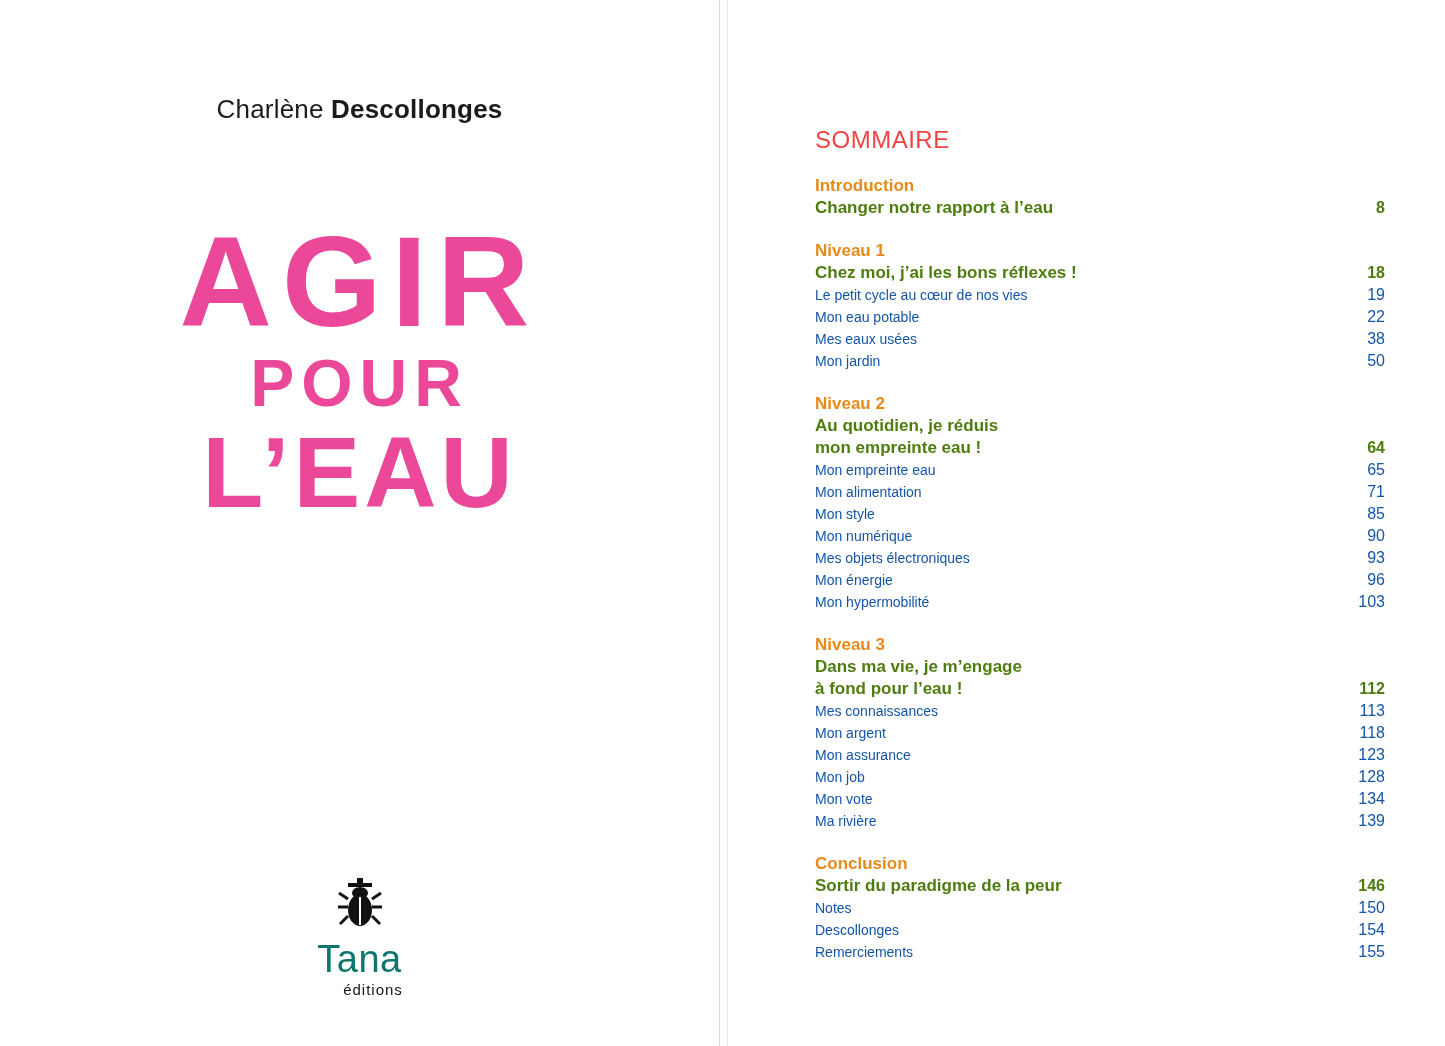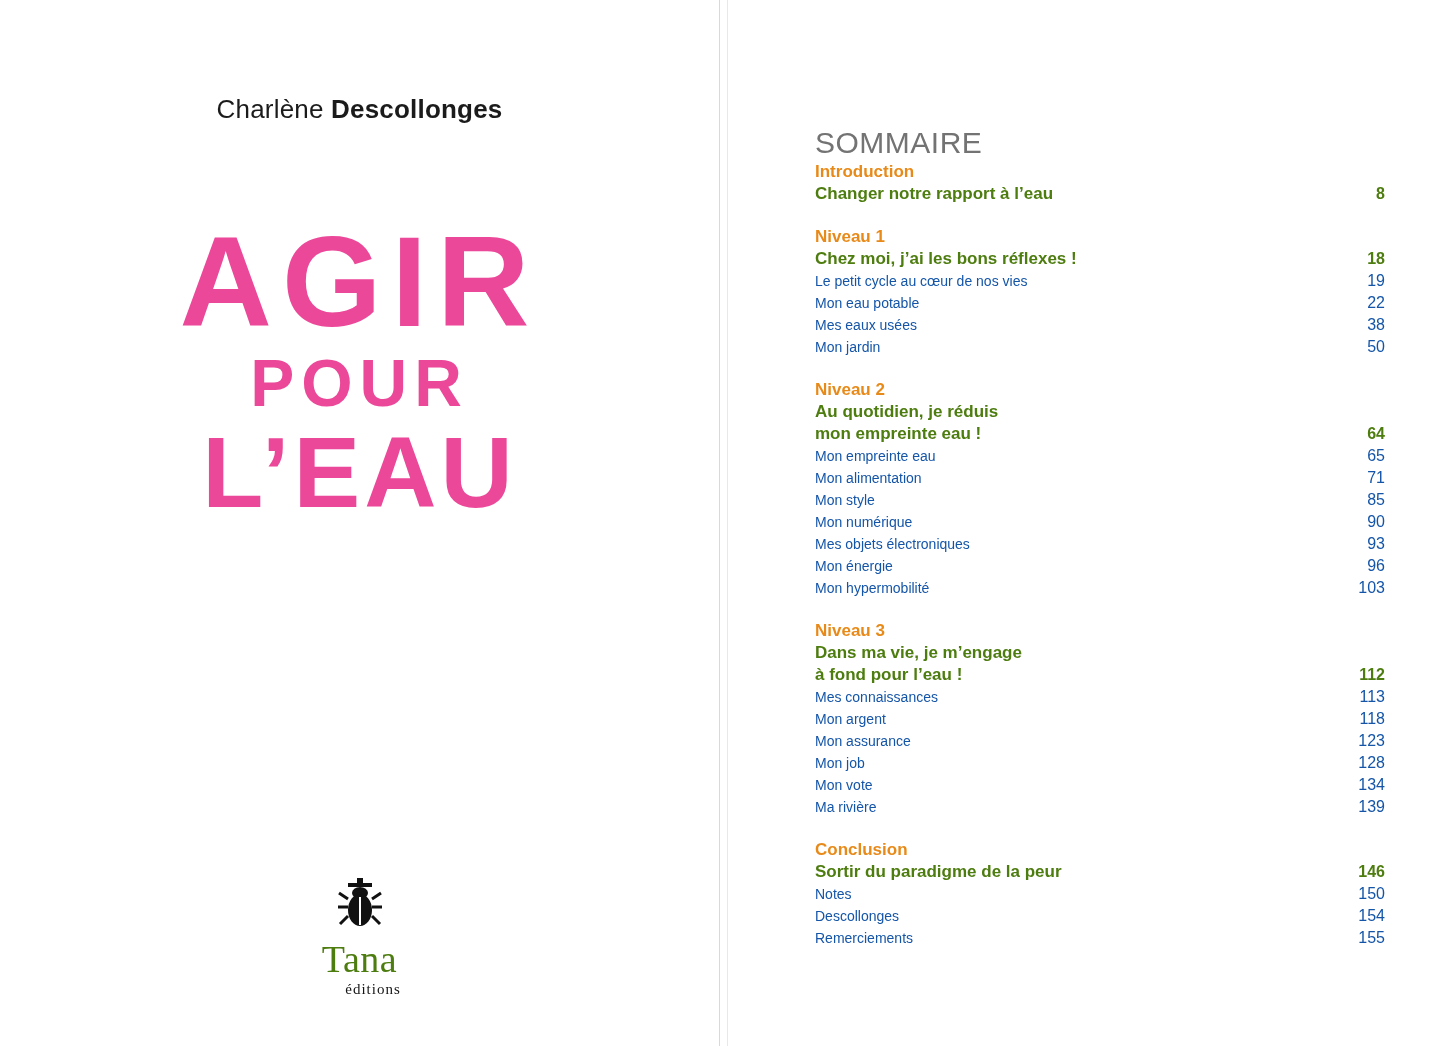--- a/index.html
+++ b/index.html
@@ -95,47 +95,48 @@
     bottom: 48px;
     left: 0;
     width: 719px;
     text-align: center;
   }
   .publisher-mark {
     display: block;
     margin: 0 auto 6px auto;
   }
   .publisher-name {
-    font-family: Liberation Serif, serif;
+    font-family: Liberation Sans, sans-serif;
     font-size: 38px;
-    color: #4d7c0f;
+    color: #0f766e;
     letter-spacing: 0.5px;
     line-height: 40px;
   }
   .publisher-sub {
-    font-family: Liberation Serif, serif;
+    font-family: Liberation Sans, sans-serif;
     font-size: 15px;
     color: #141414;
     letter-spacing: 1px;
     margin-top: 2px;
     margin-left: 27px;
   }
 
   
   .toc {
     position: absolute;
     top: 126px;
     left: 87px;
     width: 570px;
     color: #1455a8;
   }
   .toc-title {
-    font-size: 30px;
+    font-size: 24px;
     letter-spacing: 0.5px;
-    color: #737373;
+    color: #ef4444;
+    margin-bottom: 20px;
   }
   .toc-section {
     margin-bottom: 20px;
   }
   .toc-kicker {
     font-size: 17px;
     font-weight: 700;
     color: #e88a19;
     line-height: 23px;
   }

